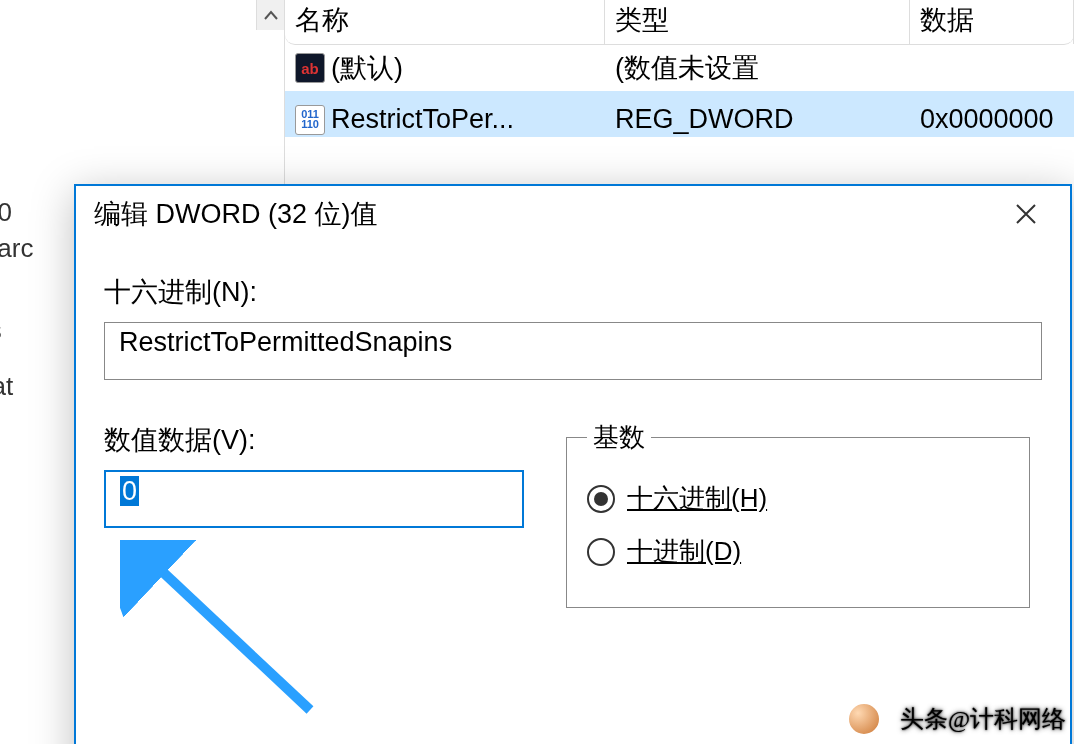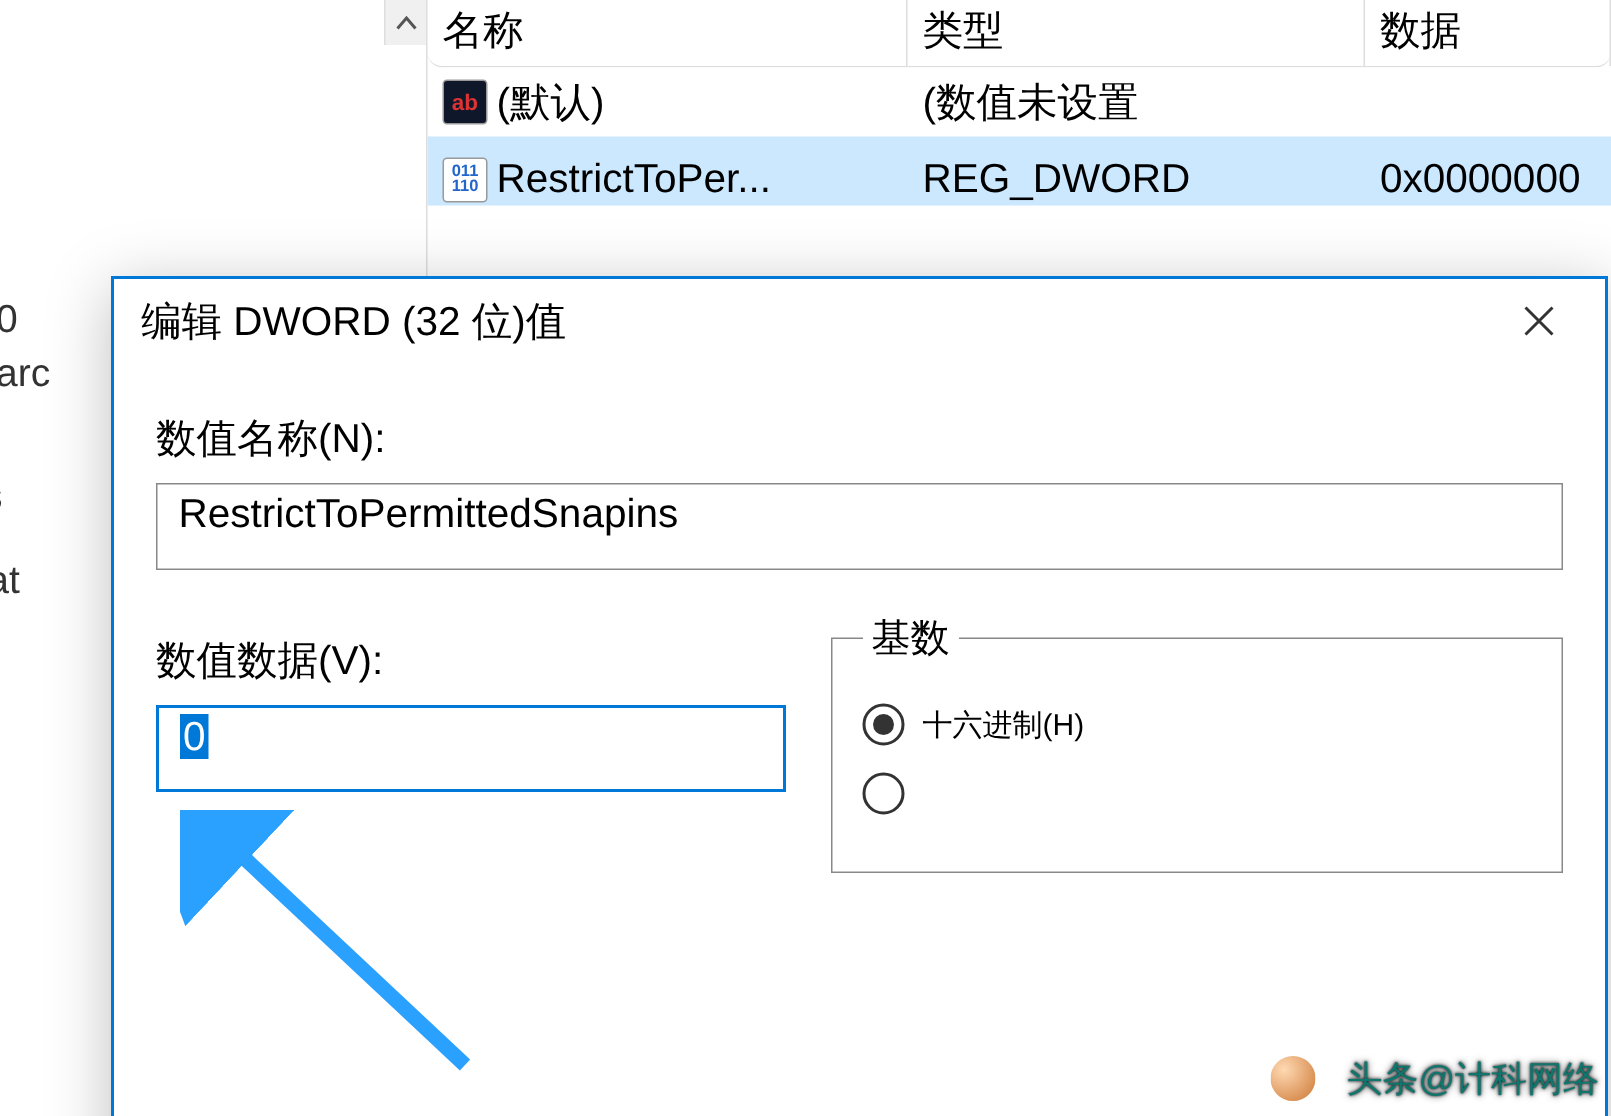--- a/index.html
+++ b/index.html
@@ -136,31 +136,32 @@
     padding: 4px 14px;
     background: #fff;
   }
   .value-input .sel {
     background: #0078d7; color: #fff;
     padding: 0 2px;
   }
 
   fieldset.base {
     border: 1px solid #888;
-    margin: 0;
+    margin: 12px;
     padding: 16px 20px 20px 20px;
   }
   fieldset.base legend {
     font-size: 26px;
     padding: 0 6px;
   }
   .radio {
-    display: flex; align-items: flex-end; gap: 12px;
-    font-size: 20px;
+    display: flex; align-items: center; gap: 12px;
+    font-size: 26px;
     margin: 10px 0 18px 0;
+    text-decoration: underline;
   }
   .radio-dot {
     width: 28px; height: 28px;
     border: 2px solid #333; border-radius: 50%;
     display: flex; align-items: center; justify-content: center;
   }
   .radio-dot.checked::after {
     content: ""; width: 14px; height: 14px;
     background: #333; border-radius: 50%;
   }
@@ -184,23 +185,24 @@
     position: absolute;
     left: 120px; top: 540px;
     pointer-events: none;
   }
 
   
   .watermark {
     position: absolute;
     right: 8px; bottom: 8px;
     display: flex; align-items: center; gap: 19px;
-    color: #0f766e;
+    color: #000000;
     text-shadow: 0 0 5px rgba(0,0,0,0.8), 0 0 2px #000;
     font-size: 24px;
+    font-family: Liberation Serif, serif;
   }
   .wm-avatar {
     width: 34px; height: 34px; border-radius: 50%;
     background: radial-gradient(circle at 30% 30%, #ffd9b3, #cc7733);
     border: 2px solid #fff;
   }
 </style>
 </head>
 <body>
 
@@ -256,41 +258,42 @@
 <div class="dialog">
   <div class="dlg-title">
     <span>编辑 DWORD (32 位)值</span>
     <div class="dlg-close">
       <svg width="24" height="24">
           <path d="M3 3 L21 21 M21 3 L3 21" stroke="#333" stroke-width="2"></path>
         </svg>
     </div>
   </div>
   <div class="dlg-body">
-    <div class="lbl">数值名称(N):</div>
+    <div class="lbl">十六进制(N):</div>
     <div class="name-input">
       <span>RestrictToPermittedSnapins</span>
     </div>
 
     <div class="body-row">
       <div class="left-col">
         <div class="lbl">数值数据(V):</div>
         <div class="value-input">
           <span class="sel">0</span>
         </div>
       </div>
       <div class="right-col">
         <fieldset class="base">
           <legend>基数</legend>
           <div class="radio">
             <span class="radio-dot checked"></span>
             <span>十六进制(H)</span>
           </div>
           <div class="radio">
             <span class="radio-dot"></span>
+            <span>十进制(D)</span>
           </div>
         </fieldset>
       </div>
     </div>
   </div>
 
   <div class="dlg-buttons">
     <div class="btn">
       <span>确定</span>
     </div>

